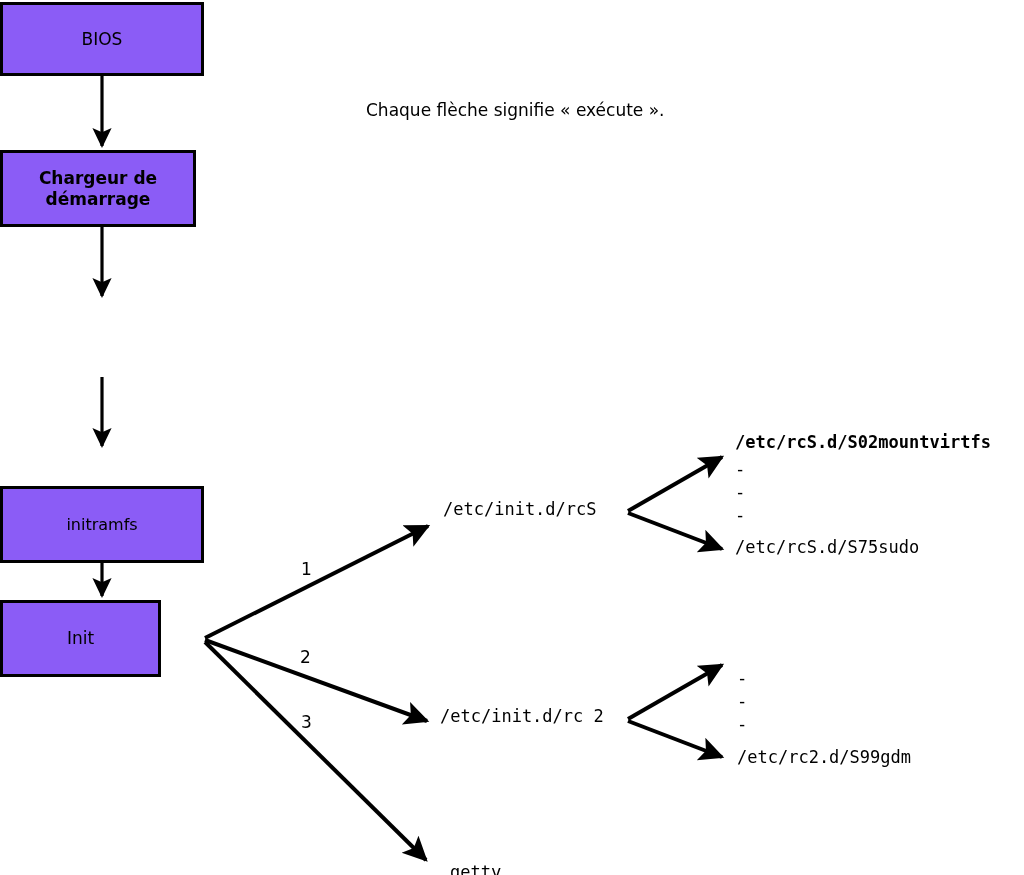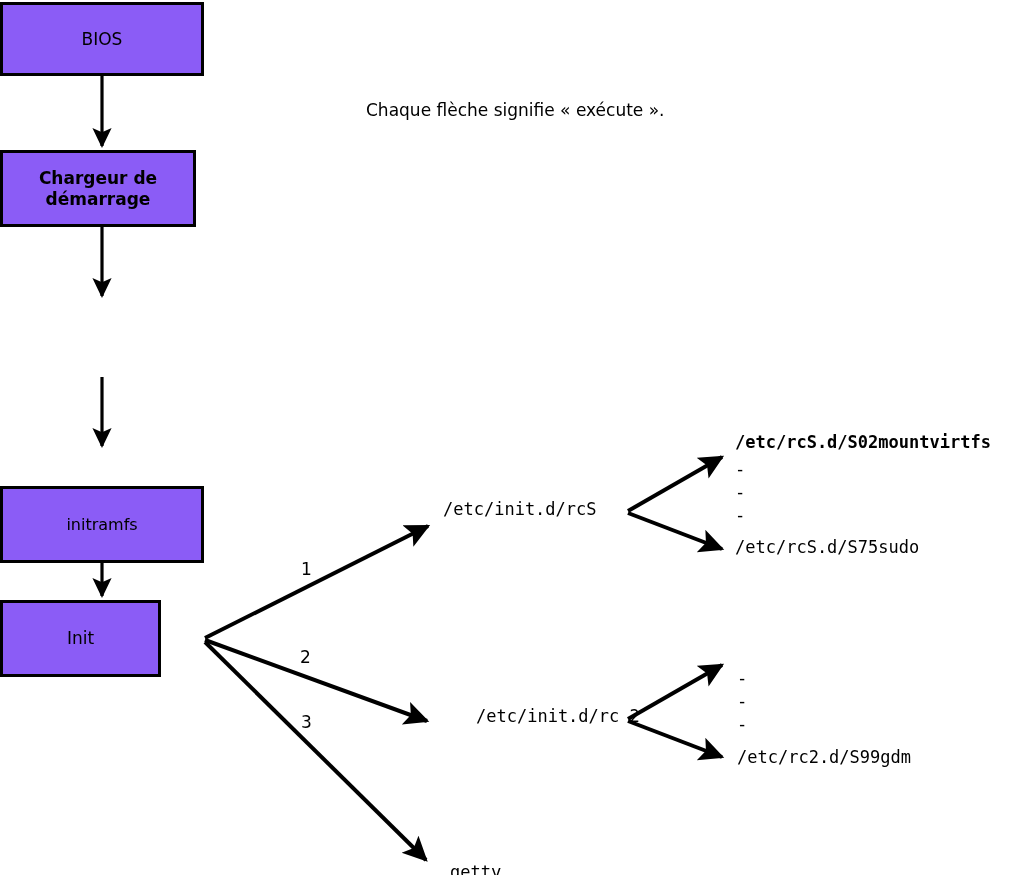--- a/index.html
+++ b/index.html
@@ -74,21 +74,21 @@
     white-space: nowrap;
   }
   .dash-label {
     position: absolute;
     font-family: "DejaVu Sans Mono", monospace;
     font-size: 17px;
     line-height: 1;
   }
 
   .lbl-rcS      { left: 443px; top: 499px; }
-  .lbl-rc2      { left: 440px; top: 706px; margin-left: 36px; }
+  .lbl-rc2      { left: 440px; top: 706px; }
   .lbl-getty    { left: 450px; top: 850px; margin-top: 12px; }
   .lbl-s02      { left: 735px; top: 432px; font-weight: bold; }
   .lbl-s75      { left: 735px; top: 537px; }
   .lbl-s10      { left: 737px; top: 641px; }
   .lbl-s99      { left: 737px; top: 747px; }
 
   .dash-1a { left: 735px; top: 461px; }
   .dash-1b { left: 735px; top: 484px; }
   .dash-1c { left: 735px; top: 507px; }
   .dash-2a { left: 737px; top: 670px; }

